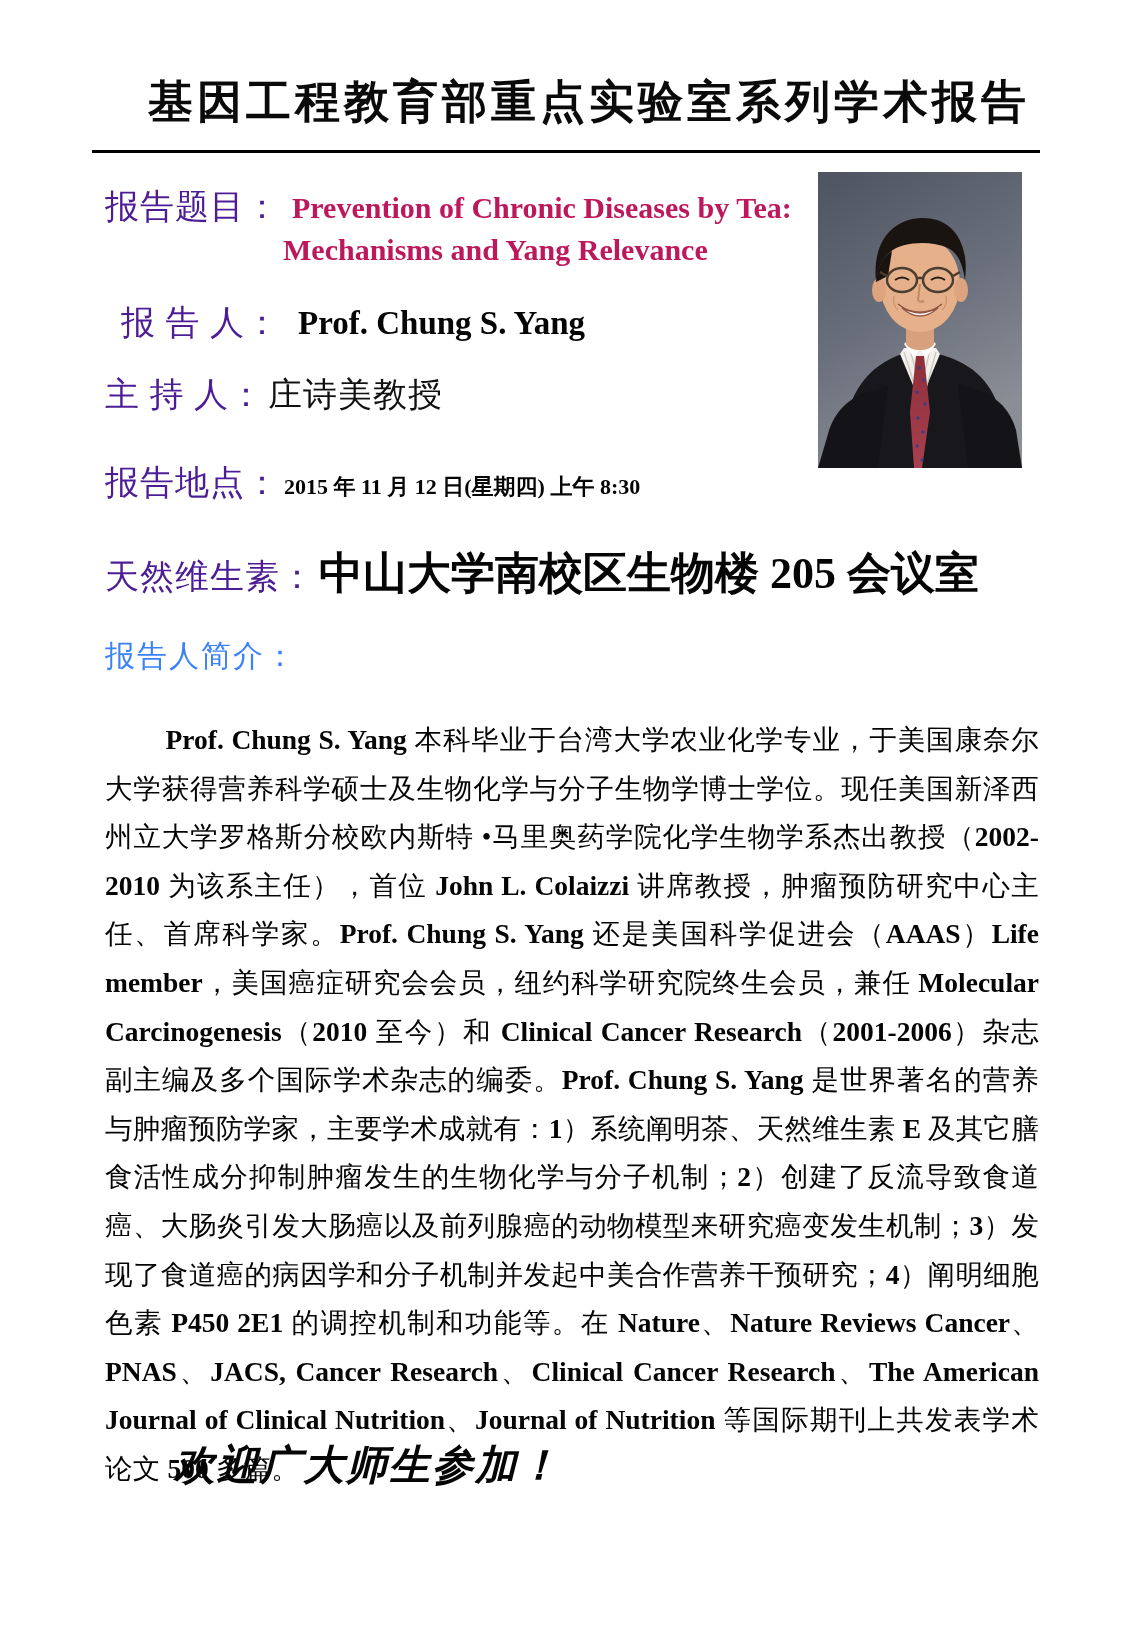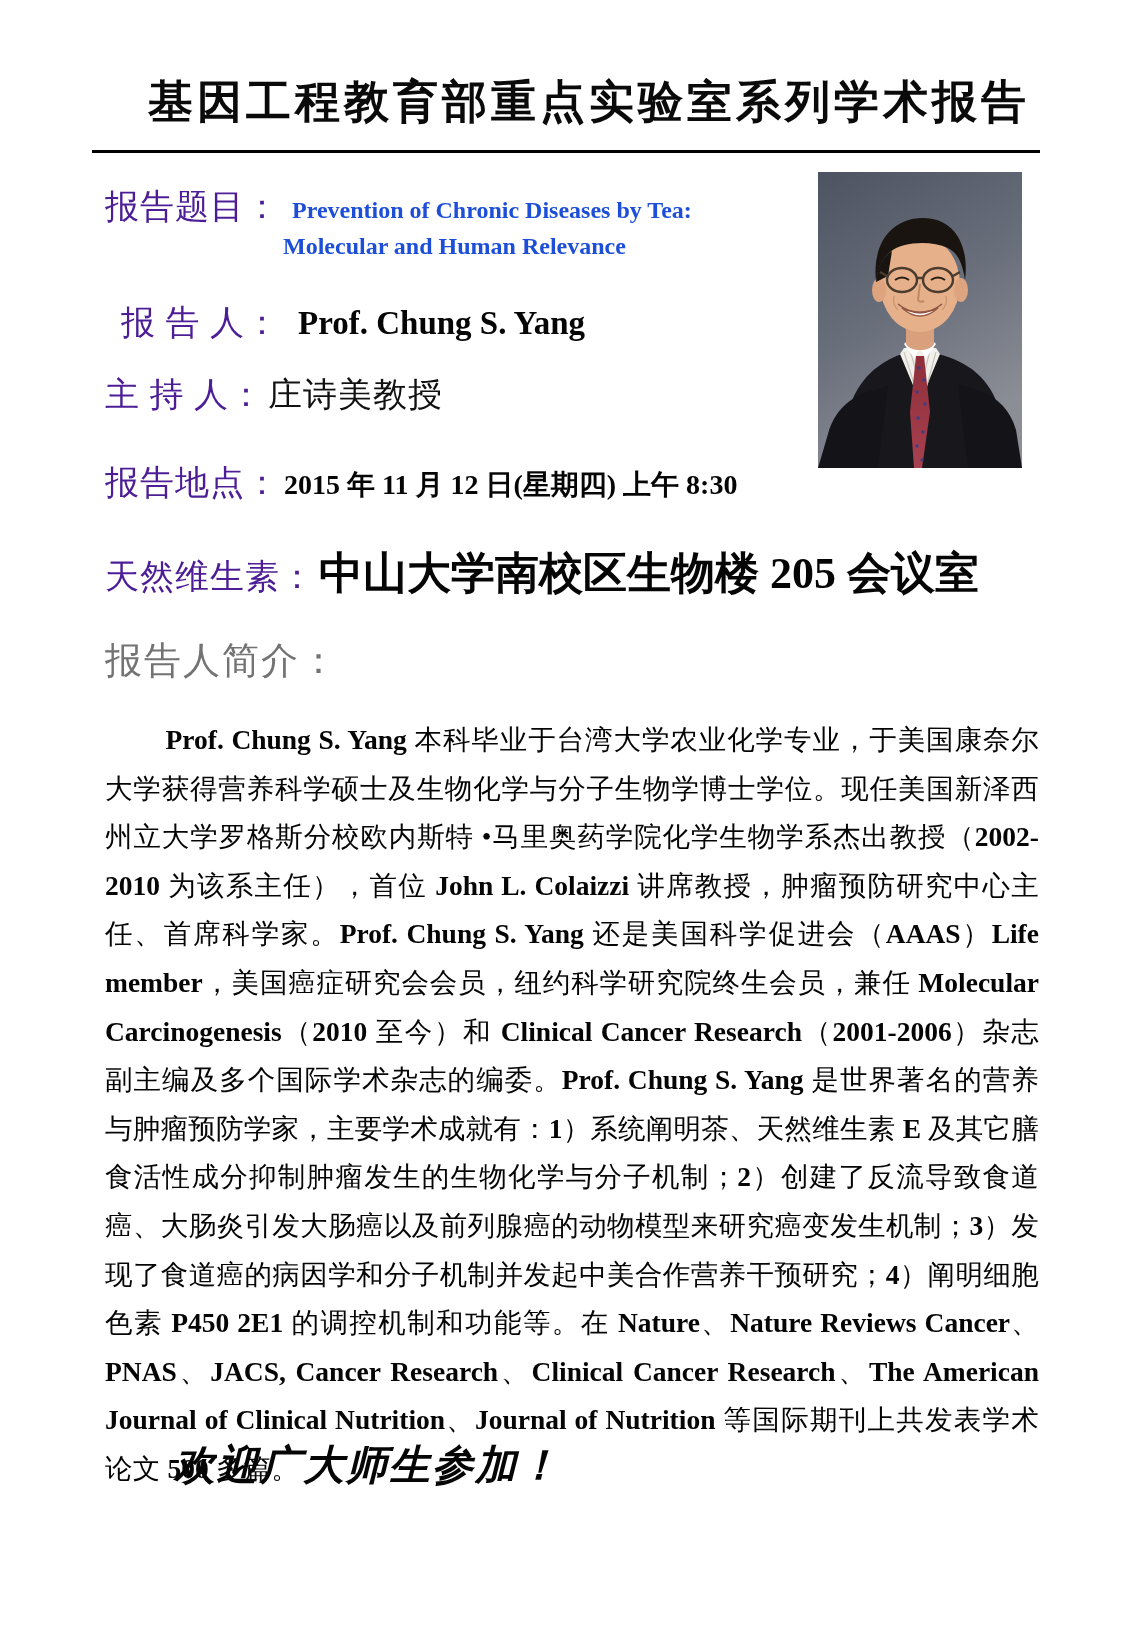--- a/index.html
+++ b/index.html
@@ -19,25 +19,25 @@
   }
   .title-rule{
     position:absolute;top:150px;left:92px;width:948px;height:3px;
     background:#000;
   }
   .row{position:absolute;left:105px;white-space:nowrap;}
   .label{
     font-size:34px;color:#4c1d95;letter-spacing:1px;font-weight:500;
   }
   .topic-red{
-    color:#1d4ed8;font-weight:bold;font-size:24px;
+    color:#be185d;font-weight:bold;font-size:30px;
   }
   .val-bold{font-weight:bold;font-size:33px;color:#050505;}
   .val-cn{font-size:34px;color:#111;font-weight:500;letter-spacing:1px;text-align:center;}
-  .bio-label{font-size:37px;color:#737373;letter-spacing:2px;}
+  .bio-label{font-size:30px;color:#3b82f6;letter-spacing:2px;}
   .bio-par{
     position:absolute;top:716px;left:105px;width:934px;
     font-size:27.5px;line-height:48.6px;color:#050505;
     text-align:justify;text-indent:2.2em;letter-spacing:0.2px;
   }
   .bio-par b{letter-spacing:0;}
   .closing{
     position:absolute;top:1438px;left:174px;
     font-size:41px;font-weight:bold;font-style:italic;
     letter-spacing:2px;color:#050505;
@@ -52,36 +52,36 @@
 <body>
 
 <div class="page-title">基因工程教育部重点实验室系列学术报告</div>
 <div class="title-rule"></div>
 
 <div class="row" style="top:184px;">
   <span class="label">报告题目：</span>
   <span class="topic-red" style="margin-left:8px;">Prevention of Chronic Diseases by Tea:</span>
 </div>
 <div class="row" style="top:233px;left:283px;">
-  <span class="topic-red">Molecular and Human Relevance</span>
+  <span class="topic-red">Mechanisms and Yang Relevance</span>
 </div>
 
 <div class="row" style="top:300px;margin-left:16px;">
   <span class="label">报 告 人：</span>
   <span class="val-bold" style="margin-left:14px;">Prof. Chung S. Yang</span>
 </div>
 
 <div class="row" style="top:372px;">
   <span class="label">主 持 人：</span>
   <span class="val-cn">庄诗美教授</span>
 </div>
 
 <div class="row" style="top:460px;">
   <span class="label">报告地点：</span>
-  <span class="val-bold" style="font-size:28px;">2015 年 11 月 12 日(星期四) 上午 8:30</span>
+  <span class="val-bold" style="font-size:22px;">2015 年 11 月 12 日(星期四) 上午 8:30</span>
 </div>
 
 <div class="row" style="top:544px;">
   <span class="label">天然维生素：</span>
   <span class="val-bold" style="font-size:44px;text-align:center;">中山大学南校区生物楼 205 会议室</span>
 </div>
 
 <div class="row" style="top:636px;">
   <span class="bio-label">报告人简介：</span>
 </div>

